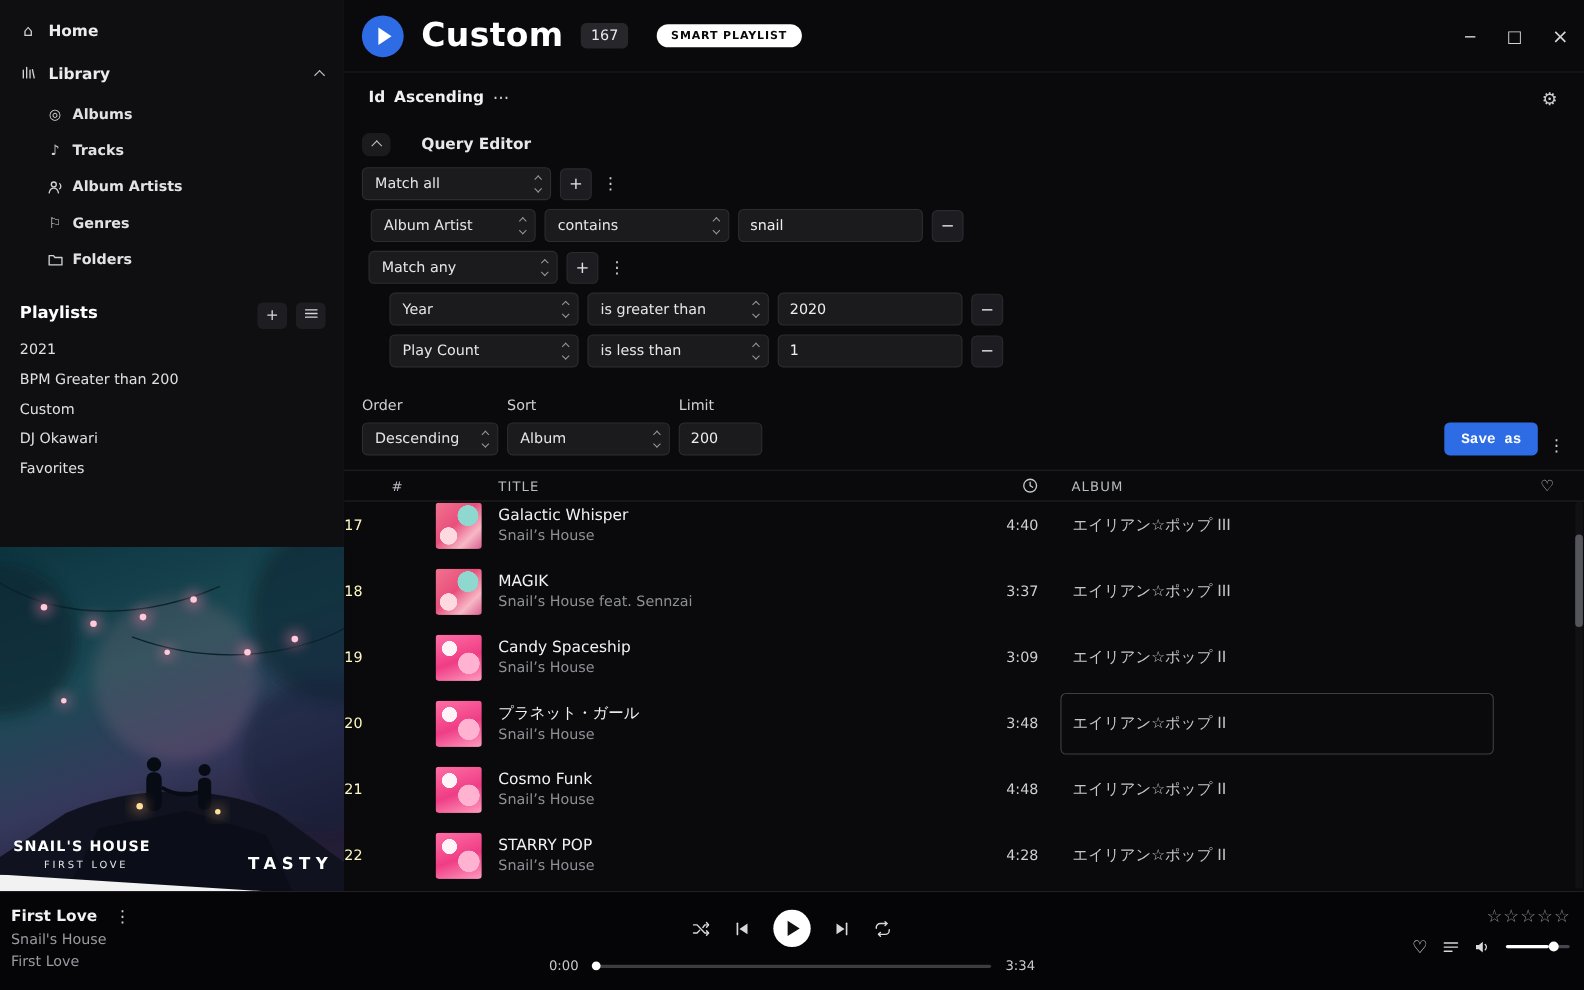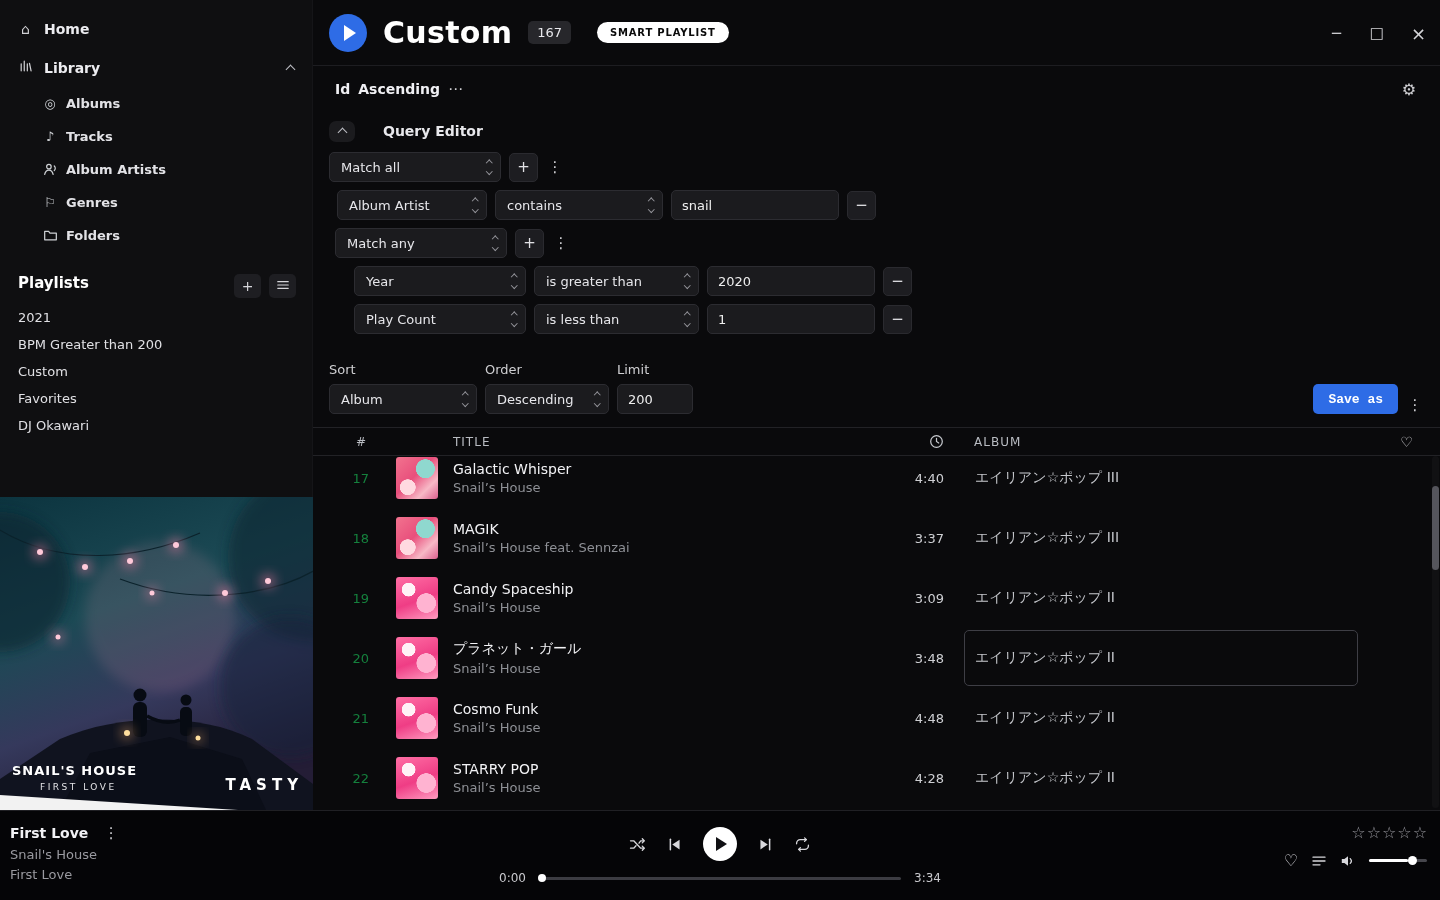--- a/index.html
+++ b/index.html
@@ -81,21 +81,21 @@
   .tgrid{display:grid;grid-template-columns:64px 72px 1fr 80px 440px 46px;align-items:center;padding-right:10px}
   .table-header{margin-top:13px;height:29px;border-top:1px solid #222226;border-bottom:1px solid #222226;color:#b9bcc2;font-size:12px;letter-spacing:1px}
   .th-index{text-align:right;padding-right:10px}
   .th-title{padding-left:4px}
   .th-dur{display:flex;justify-content:flex-end}
   .th-album{padding-left:30px}
   .th-heart{text-align:center;font-size:14px;color:#c9c9cd}
   .track-list{flex:1;overflow:hidden;position:relative}
   .rows{margin-top:-8px}
   .track-row{height:60px;cursor:pointer}
-  .cell-index{text-align:right;padding-right:8px;font-size:13px;color:#15803d}
+  .cell-index{padding-right:8px;font-size:13px;color:#fef9c3}
   .thumb{width:42px;height:42px;border-radius:3px;margin-left:19px}
   .art-iii{background:radial-gradient(circle at 70% 28%,#8fd8cf 0 22%,transparent 23%),radial-gradient(circle at 28% 72%,#ffd9e0 0 18%,transparent 19%),linear-gradient(135deg,#f2738f,#e84f7c 45%,#f7b8c6 75%,#d95f8e)}
   .art-ii{background:radial-gradient(circle at 30% 30%,#fff3f7 0 16%,transparent 17%),radial-gradient(circle at 72% 62%,#ffb3d1 0 24%,transparent 25%),linear-gradient(160deg,#ff6fa5,#ef3d85 55%,#ff9cc0)}
   .cell-title{padding-left:4px;display:flex;flex-direction:column;gap:3px}
   .track-title{font-size:14px;color:#f2f2f5;font-weight:normal}
   .track-artist{font-size:13px;color:#8e9096}
   .cell-dur{text-align:right;font-size:13px;color:#cfd0d4}
   .cell-album{margin:0 26px 0 20px;height:56px;display:flex;align-items:center;padding:0 10px;border:1px solid transparent;border-radius:5px;font-size:14px;color:#c4c6cb;overflow:hidden;white-space:nowrap}
   .cell-album.focused{border-color:#3e3e45}
   .scrollbar{position:absolute;right:1px;top:0;bottom:2px;width:7px;background:rgba(255,255,255,0.03);border-radius:4px}
@@ -187,23 +187,23 @@
         </button>
     </div>
     <div class="playlist-list">
 
         <div class="playlist-item">2021</div>
 
         <div class="playlist-item">BPM Greater than 200</div>
 
         <div class="playlist-item">Custom</div>
 
+        <div class="playlist-item">DJ Okawari</div>
+
         <div class="playlist-item">Favorites</div>
-
-        <div class="playlist-item">DJ Okawari</div>
       </div>
 
     <div class="album-art">
       <svg class="art-svg" viewBox="0 0 313 313" preserveAspectRatio="none">
         <defs>
           <linearGradient id="artbg" x1="0" y1="0" x2="0.35" y2="1">
             <stop offset="0" stop-color="#0c343f"></stop>
             <stop offset="0.42" stop-color="#1c4a55"></stop>
             <stop offset="0.72" stop-color="#35395c"></stop>
             <stop offset="1" stop-color="#241d36"></stop>
@@ -373,33 +373,33 @@
             </span>
         </div>
         <input class="tinput w168" value="1" style="">
         <button class="icon-btn">
             <span>−</span>
           </button>
       </div>
 
       <div class="sort-row">
         <div class="field-col">
-          <span class="field-label">Sort</span>
-          <div class="select w148">
-            <span>Album</span>
+          <span class="field-label">Order</span>
+          <div class="select w124">
+            <span>Descending</span>
             <span class="sel-arrows">
                 <i class="chev up xs"></i>
                 <i class="chev down xs"></i>
               </span>
           </div>
         </div>
         <div class="field-col">
-          <span class="field-label">Order</span>
-          <div class="select w124">
-            <span>Descending</span>
+          <span class="field-label">Sort</span>
+          <div class="select w148">
+            <span>Album</span>
             <span class="sel-arrows">
                 <i class="chev up xs"></i>
                 <i class="chev down xs"></i>
               </span>
           </div>
         </div>
         <div class="field-col">
           <span class="field-label">Limit</span>
           <input class="tinput w76" value="200" style="">
         </div>

